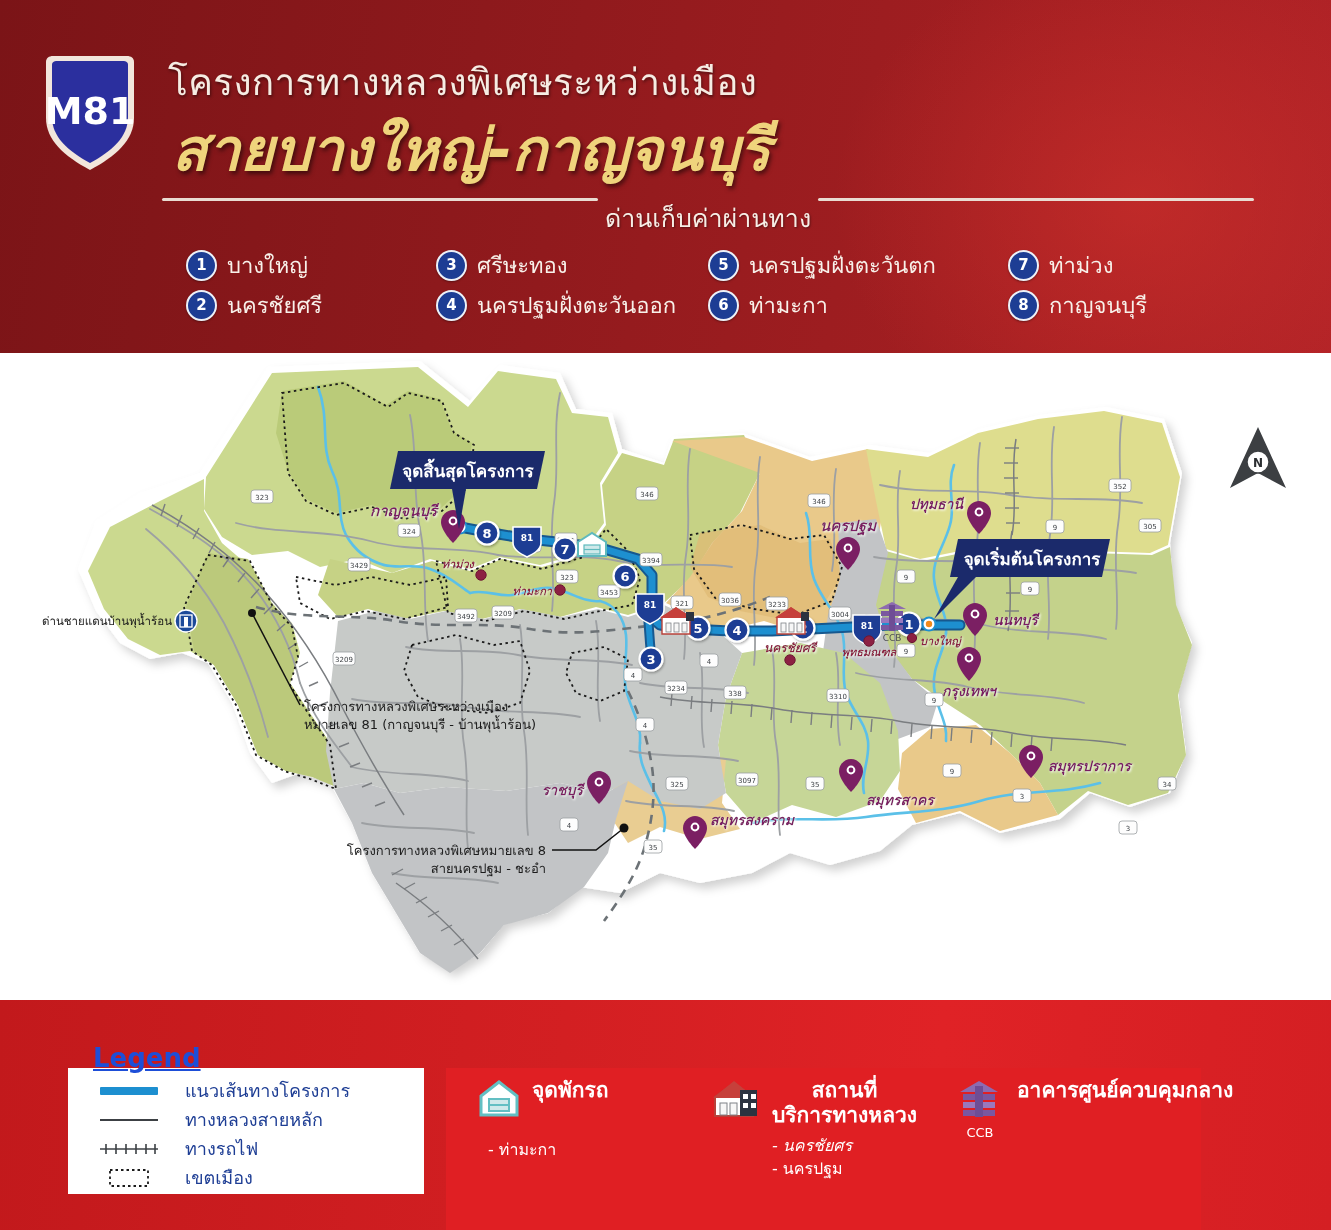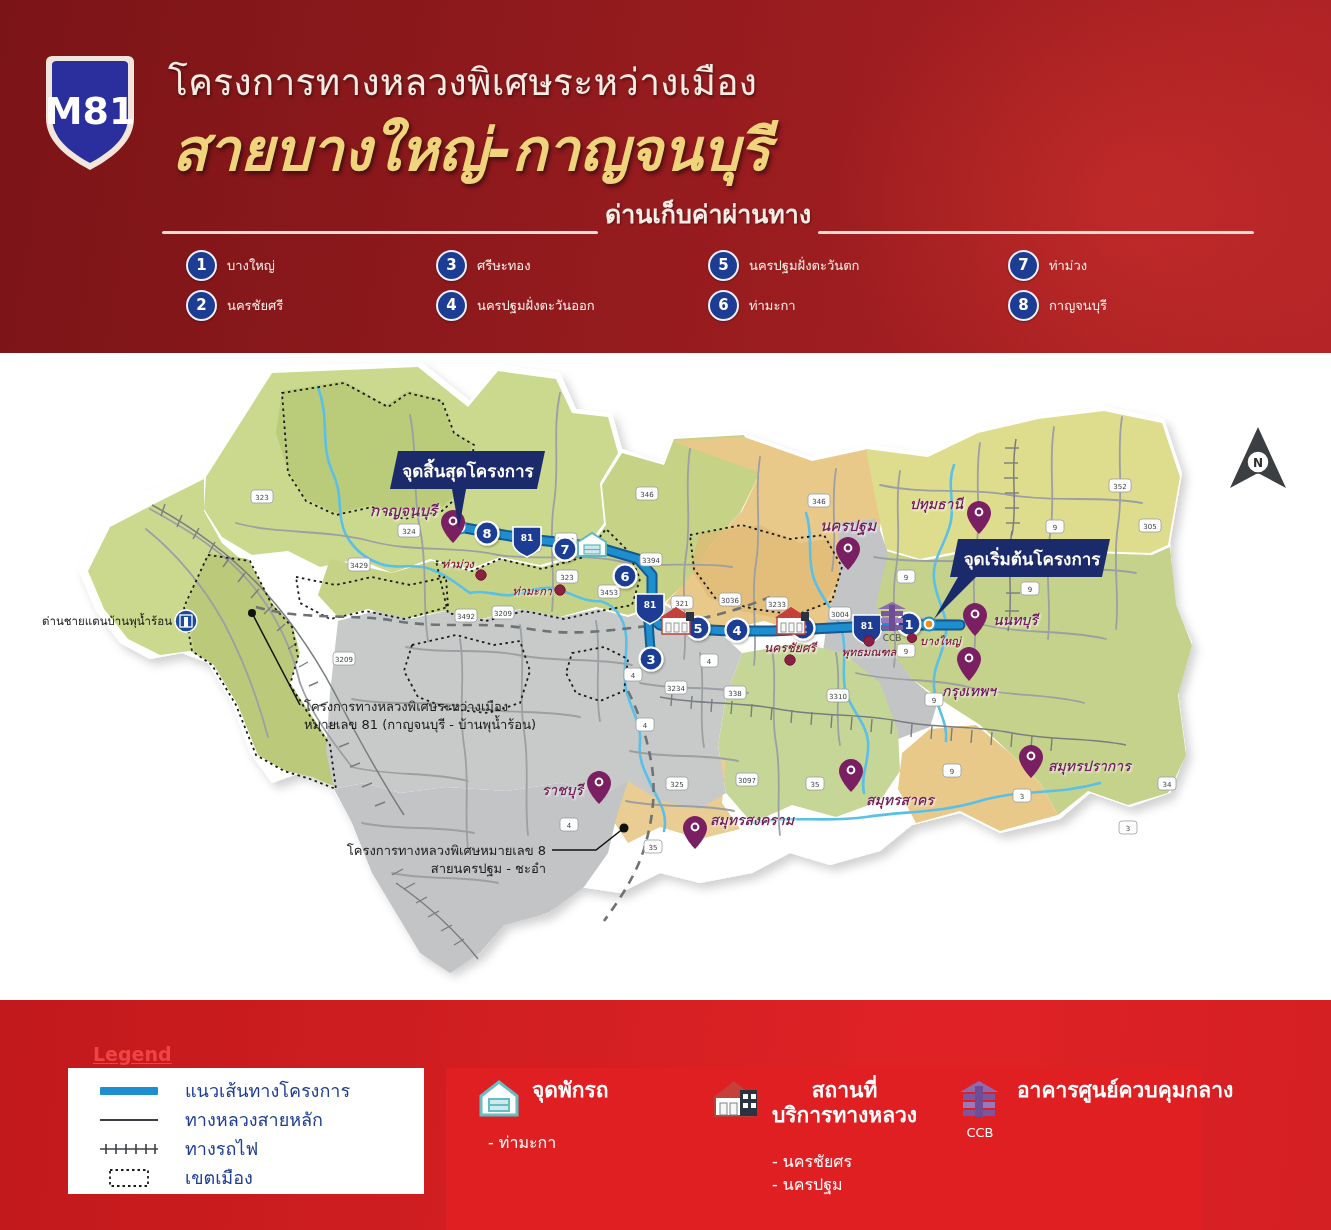--- a/index.html
+++ b/index.html
@@ -31,61 +31,61 @@
   }
   .hdr-line2{
     position:absolute;left:172px;top:103px;
     font-size:58px;font-weight:bold;font-style:italic;color:#efd47c;white-space:nowrap;
     text-shadow:2px 3px 4px rgba(0,0,0,.5);
   }
 
   
   .toll-title-wrap{
     position:absolute;left:162px;top:198px;width:1092px;height:36px;
-    display:flex;align-items:flex-end;gap:7px;font-weight:bold;
+    display:flex;align-items:flex-start;gap:7px;
   }
   .toll-rule{flex:1;height:3px;background:#e9dcd2;border-radius:2px;}
   .toll-title{
     font-size:25px;color:#f7eee6;white-space:nowrap;
     text-shadow:1px 1px 2px rgba(0,0,0,.4);
   }
   .toll-grid{
     position:absolute;left:186px;top:245px;width:1100px;
     display:grid;grid-template-columns:250px 272px 300px 250px;
     grid-auto-rows:40px;column-gap:0;row-gap:0;
   }
   .toll-item{display:flex;align-items:center;gap:10px;}
   .toll-num{
     width:27px;height:27px;border-radius:50%;
     background:#1d3d94;border:2px solid #eef1f8;
     color:#ffffff;font-size:15px;font-weight:bold;
     display:flex;align-items:center;justify-content:center;
     box-shadow:0 1px 2px rgba(0,0,0,.35);flex:0 0 auto;
   }
-  .toll-lbl{font-size:13px;color:#f8f1ea;white-space:nowrap;}
+  .toll-lbl{font-size:22px;color:#f8f1ea;white-space:nowrap;}
 
   
   .map-stage{
     position:absolute;left:0;top:353px;width:1331px;height:647px;background:#fff;
   }
   .map-stage svg{display:block;}
 
   
   .footer{
     position:absolute;left:0;top:1000px;width:1331px;height:230px;
     background:linear-gradient(95deg,#c2191c 0%,#d31f22 42%,#e02226 70%,#d41f23 100%);
     overflow:hidden;
   }
   .footer-inner-panel{
     position:absolute;left:446px;top:68px;width:755px;height:162px;
     background:#e01f23;
   }
   .legend-title{
     position:absolute;left:93px;top:1043px;
-    font-size:19px;font-weight:bold;color:#ef4444;
+    font-size:26px;font-weight:bold;color:#1d4ed8;
     text-decoration:underline;text-underline-offset:2px;
     z-index:5;
   }
   .legend-box{
     position:absolute;left:68px;top:1068px;width:356px;height:126px;
     background:#ffffff;z-index:4;
     padding:8px 0 0 0;box-sizing:border-box;
   }
   .leg-row{display:flex;align-items:center;height:29px;padding-left:28px;gap:11px;}
   .leg-sym{width:66px;flex:0 0 auto;display:flex;align-items:center;justify-content:center;}
@@ -835,21 +835,21 @@
     <div class="fac-head">
       <div class="fac-icon">
         <svg width="42" height="40">
           <path d="M3 18 L21 4 L39 18 L39 37 L3 37 Z" fill="#ffffff" stroke="#63bfc3" stroke-width="3"></path>
           <rect x="11" y="21" width="20" height="12" fill="#cfe9ea" stroke="#63bfc3" stroke-width="2"></rect>
           <line x1="11" y1="27" x2="31" y2="27" stroke="#63bfc3" stroke-width="2"></line>
         </svg>
       </div>
       <div class="fac-name">จุดพักรถ</div>
     </div>
-    <div class="fac-sub" style="margin-left:10px;margin-top:9px;">- ท่ามะกา</div>
+    <div class="fac-sub" style="margin-left:10px;margin-top:16px;">- ท่ามะกา</div>
   </div>
 
   <div class="fac" style="left:712px;top:1078px;">
     <div class="fac-head">
       <div class="fac-icon">
         <svg width="48" height="42">
           <path d="M3 19 L22 5 L41 19 L41 38 L3 38 Z" fill="#ffffff" stroke="#b8413a" stroke-width="2"></path>
           <path d="M1 20 L22 3 L43 20 Z" fill="#c6403b"></path>
           <rect x="8" y="25" width="7" height="12" fill="#f7f7f7" stroke="#7e8287" stroke-width="1"></rect>
           <rect x="18" y="25" width="7" height="12" fill="#f7f7f7" stroke="#7e8287" stroke-width="1"></rect>
@@ -858,21 +858,21 @@
           <rect x="39" y="16" width="5" height="5" fill="#ffffff"></rect>
           <rect x="31" y="25" width="5" height="5" fill="#ffffff"></rect>
           <rect x="39" y="25" width="5" height="5" fill="#ffffff"></rect>
         </svg>
       </div>
       <div>
         <div class="fac-name">สถานที่</div>
         <div class="fac-name">บริการทางหลวง</div>
       </div>
     </div>
-    <div class="fac-sub" style="margin-left:60px;margin-top:22px;">- นครชัยศร</div>
+    <div class="fac-sub" style="margin-left:60px;margin-top:6px;font-style:italic;">- นครชัยศร</div>
     <div class="fac-sub" style="margin-left:60px;">- นครปฐม</div>
   </div>
 
   <div class="fac" style="left:955px;top:1078px;">
     <div class="fac-head">
       <div class="fac-icon">
         <svg width="50" height="42">
           <path d="M5 14 L24 3 L43 14 Z" fill="#8d6bb0"></path>
           <rect x="8" y="16" width="32" height="6" fill="#7a57a0"></rect>
           <rect x="8" y="24" width="32" height="6" fill="#9a78bd"></rect>

